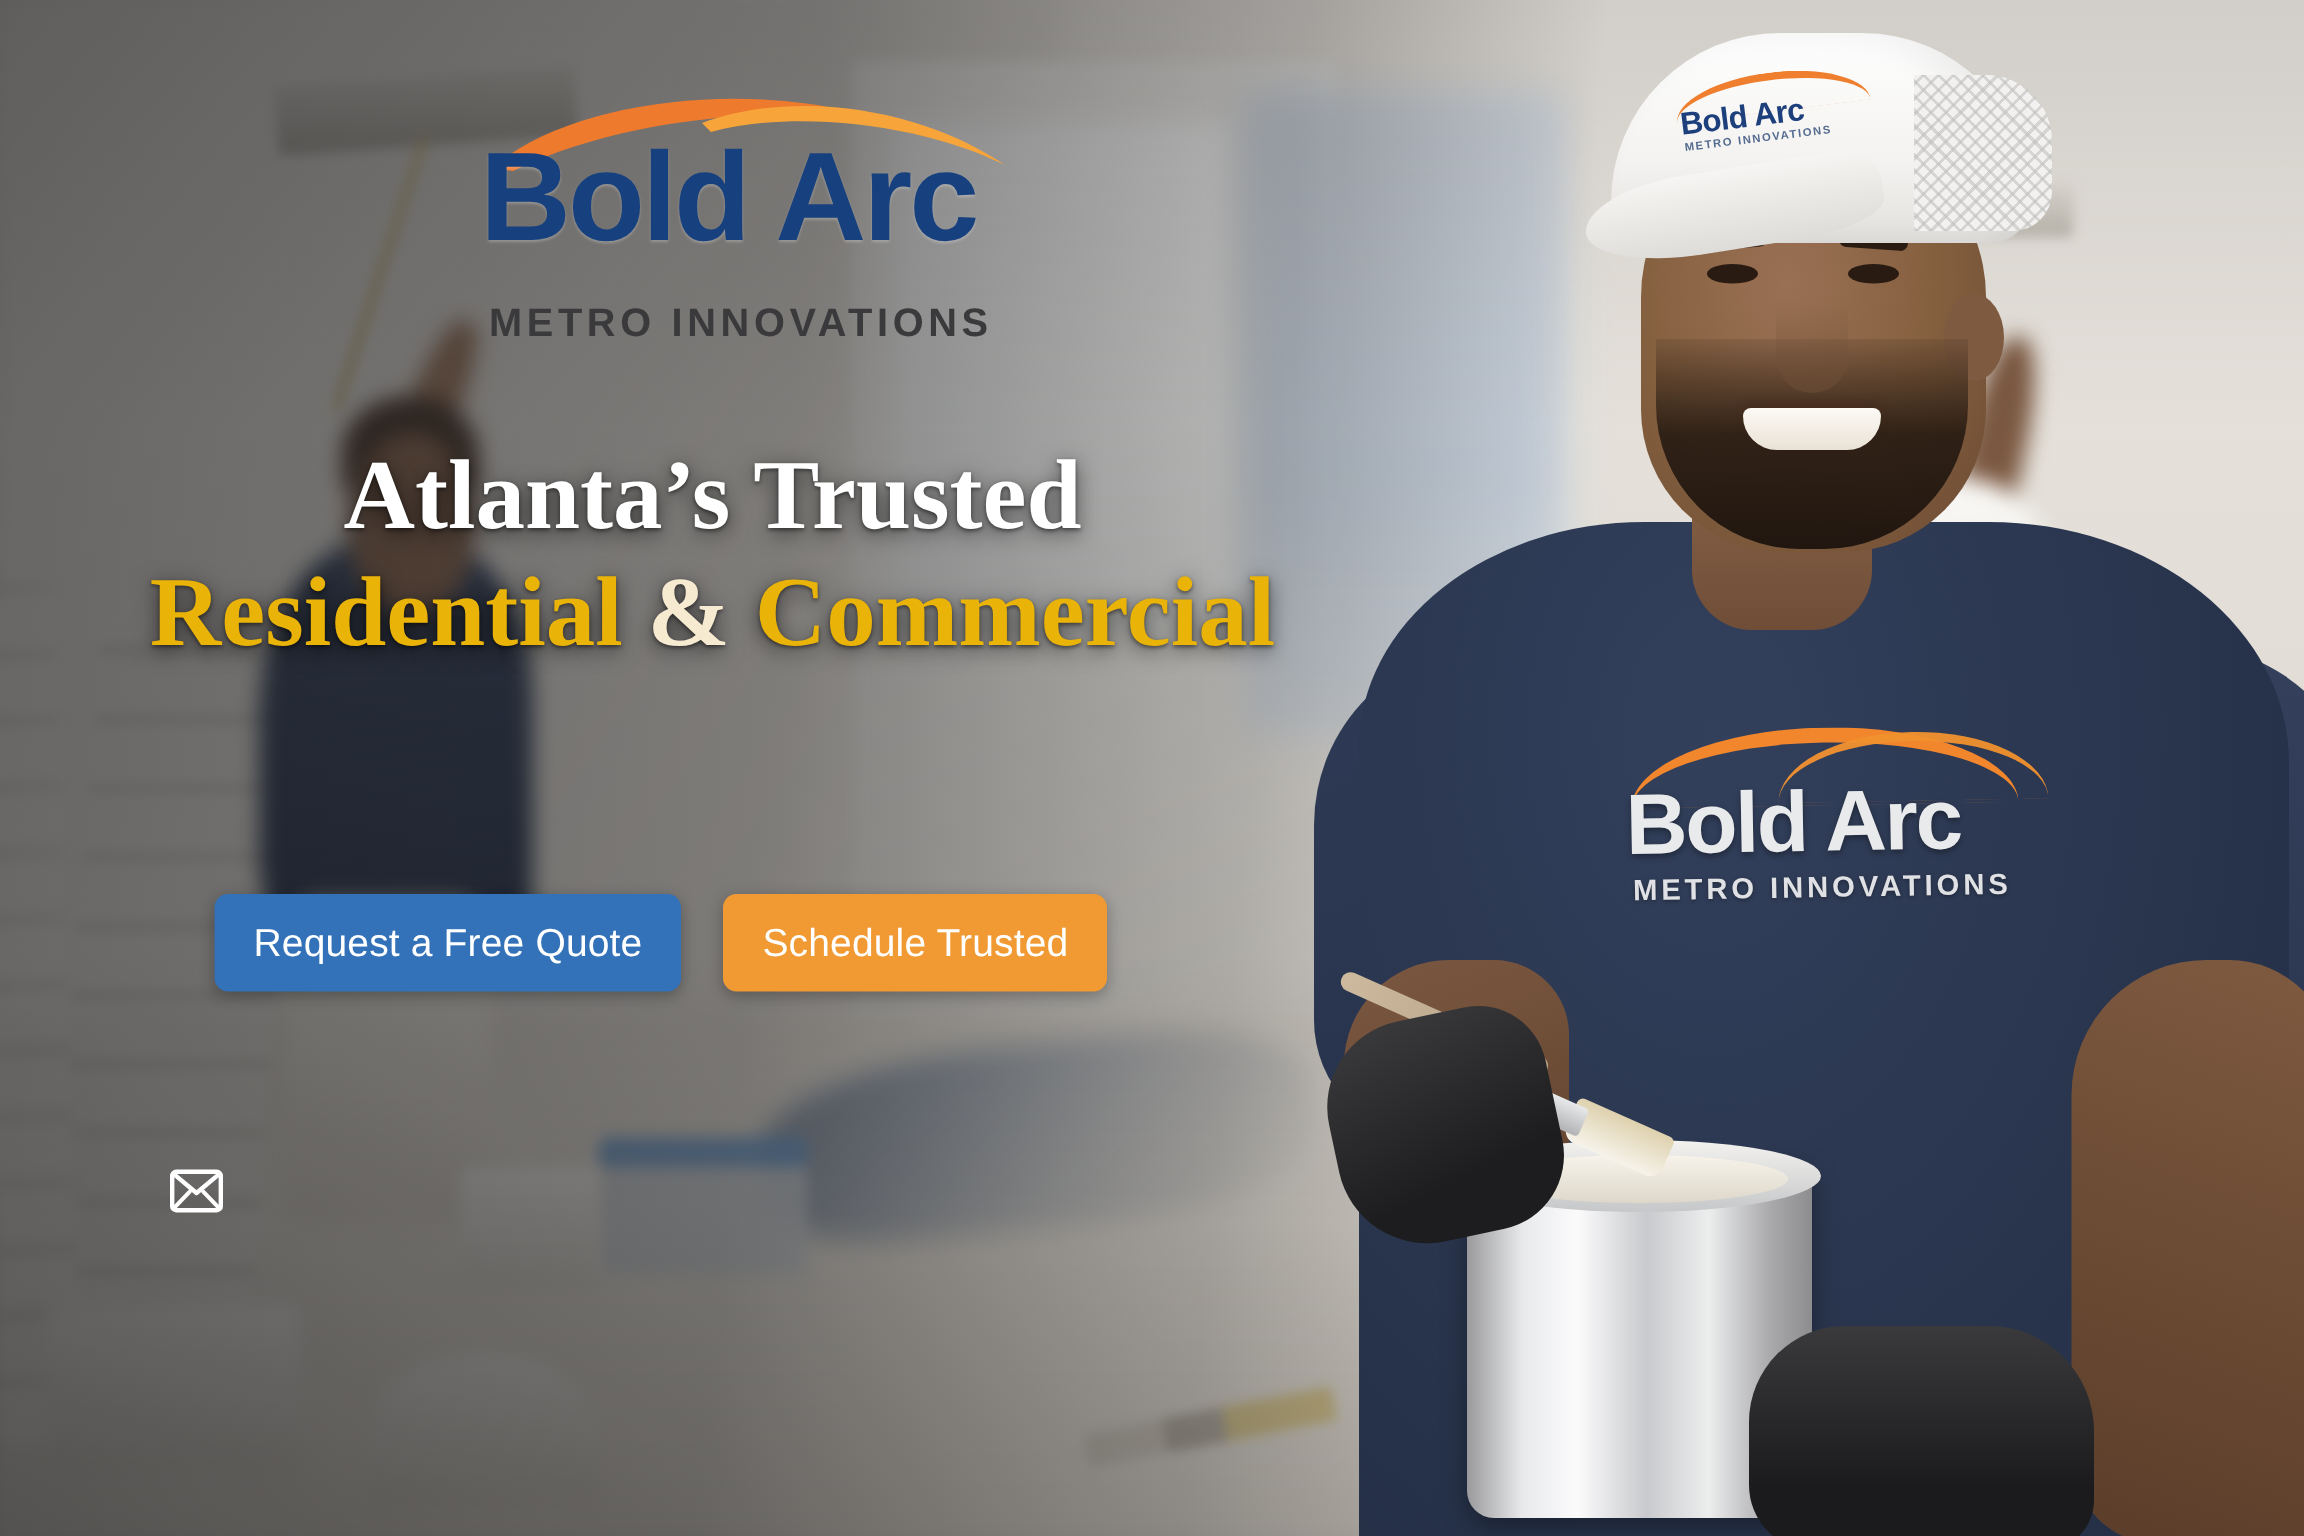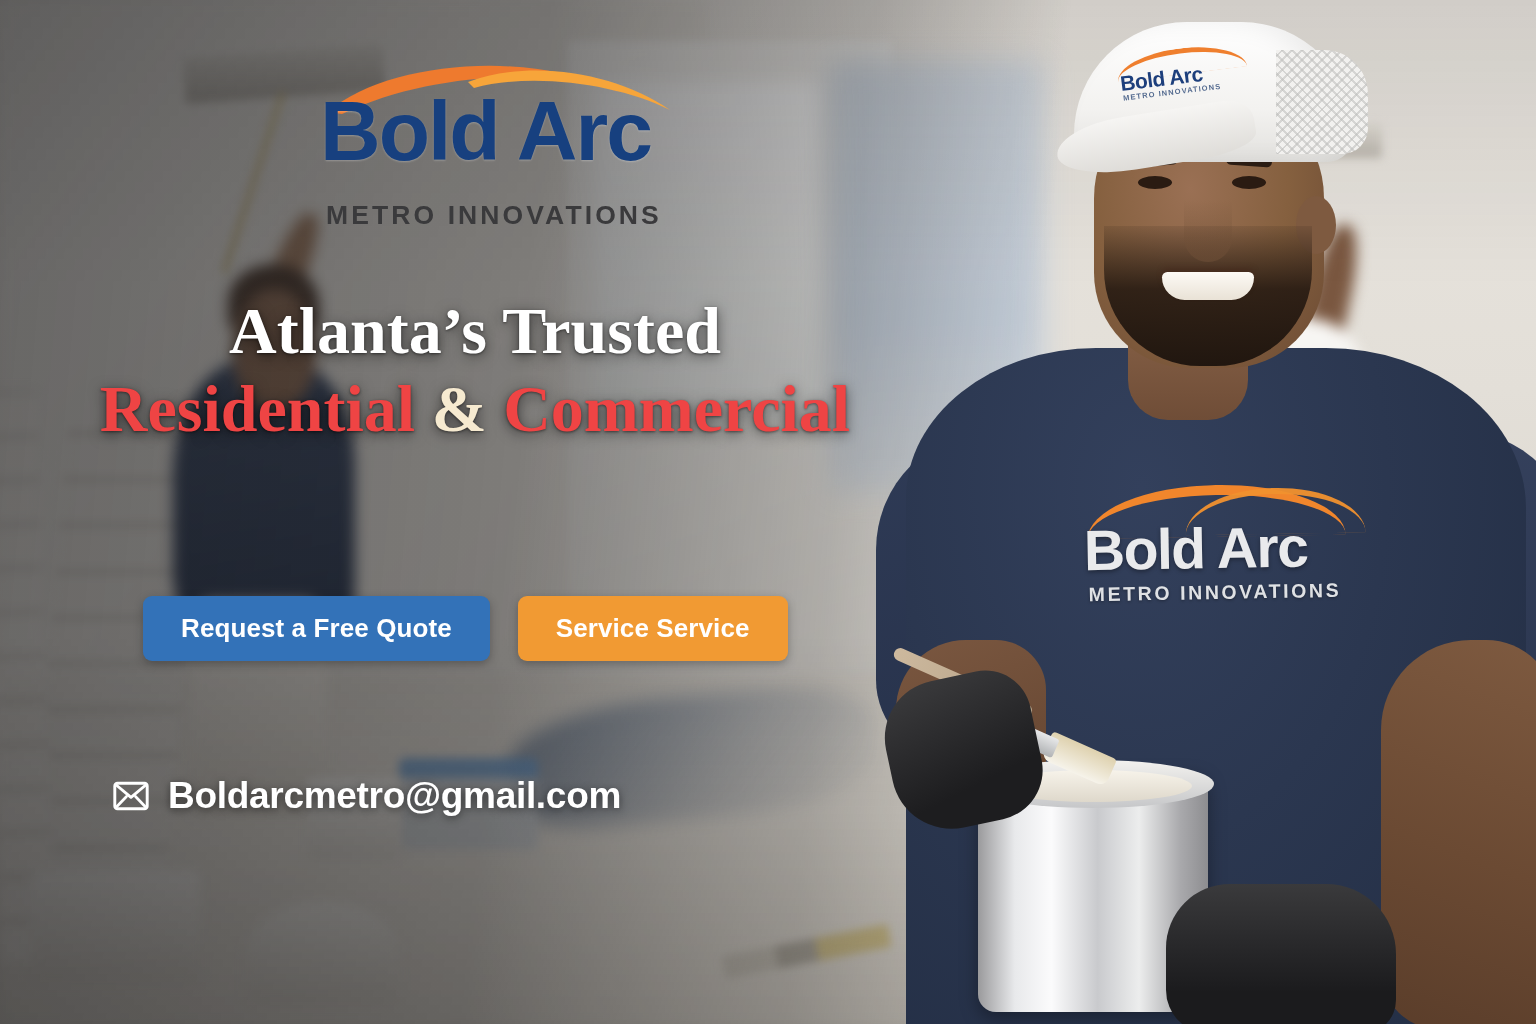--- a/index.html
+++ b/index.html
@@ -383,34 +383,34 @@
     position:absolute; left:0; top:292px; width:950px;
     z-index:6; text-align:center;
     font-family:"Liberation Serif", serif;
     font-size:66px; line-height:1.18; font-weight:700;
     text-shadow:0 3px 14px rgba(0,0,0,.55), 0 1px 3px rgba(0,0,0,.5);
   }
   .headline .l1{ display:block; }
   .headline .l2{ display:block; }
   .headline .l3{ display:block; }
   .tw{ color:#ffffff; }
-  .tg{ color:#ef4444; }
+  .tg{ color:#eab308; }
   .tc{ color:#f6ead0; }
 
   
   .ctas{
     position:absolute; left:143px; top:596px; z-index:6;
     display:flex; gap:28px; align-items:center;
   }
   .btn{
     border:none; cursor:pointer;
     font-family:"Liberation Sans", sans-serif;
-    font-size:26px; font-weight:700; color:#fff;
+    font-size:26px; font-weight:400; color:#fff;
     border-radius:9px;
-    padding:17px 38px;
+    padding:17px 26px;
     letter-spacing:.1px;
     box-shadow:0 3px 10px rgba(0,0,0,.28);
     white-space:nowrap;
   }
   .btn-quote{ background:#3372b8; }
   .btn-schedule{ background:#f19a33; }
 
   
   .contact{
     position:absolute; left:112px; top:775px; z-index:6;
@@ -528,29 +528,28 @@
     <span class="l1">
       <span class="tw">Atlanta’s Trusted</span>
     </span>
     <span class="l2">
       <span class="tg">Residential</span><span class="tc"> &amp; </span><span class="tg">Commercial</span>
     </span>
   </h1>
 
   <div class="ctas">
     <button class="btn btn-quote">Request a Free Quote</button>
-    <button class="btn btn-schedule">Service Service</button>
+    <button class="btn btn-schedule">Schedule Trusted</button>
   </div>
 
   <div class="contact">
     <div class="contact-row">
       <span class="ico">
         <svg width="36" height="30" viewBox="0 0 32 26" aria-hidden="true">
           <rect x="1.6" y="1.6" width="28.8" height="22.8" rx="2.4" ry="2.4" fill="none" stroke="#ffffff" stroke-width="2.6"></rect>
           <path d="M2.6 3 L16 14.2 L29.4 3" fill="none" stroke="#ffffff" stroke-width="2.6" stroke-linecap="round" stroke-linejoin="round"></path>
           <path d="M2.6 23.2 L12 13.4 M29.4 23.2 L20 13.4" fill="none" stroke="#ffffff" stroke-width="2.4" stroke-linecap="round"></path>
         </svg>
       </span>
-      <span>Boldarcmetro@gmail.com</span>
     </div>
   </div>
 
 </div>
 
 </body></html>

